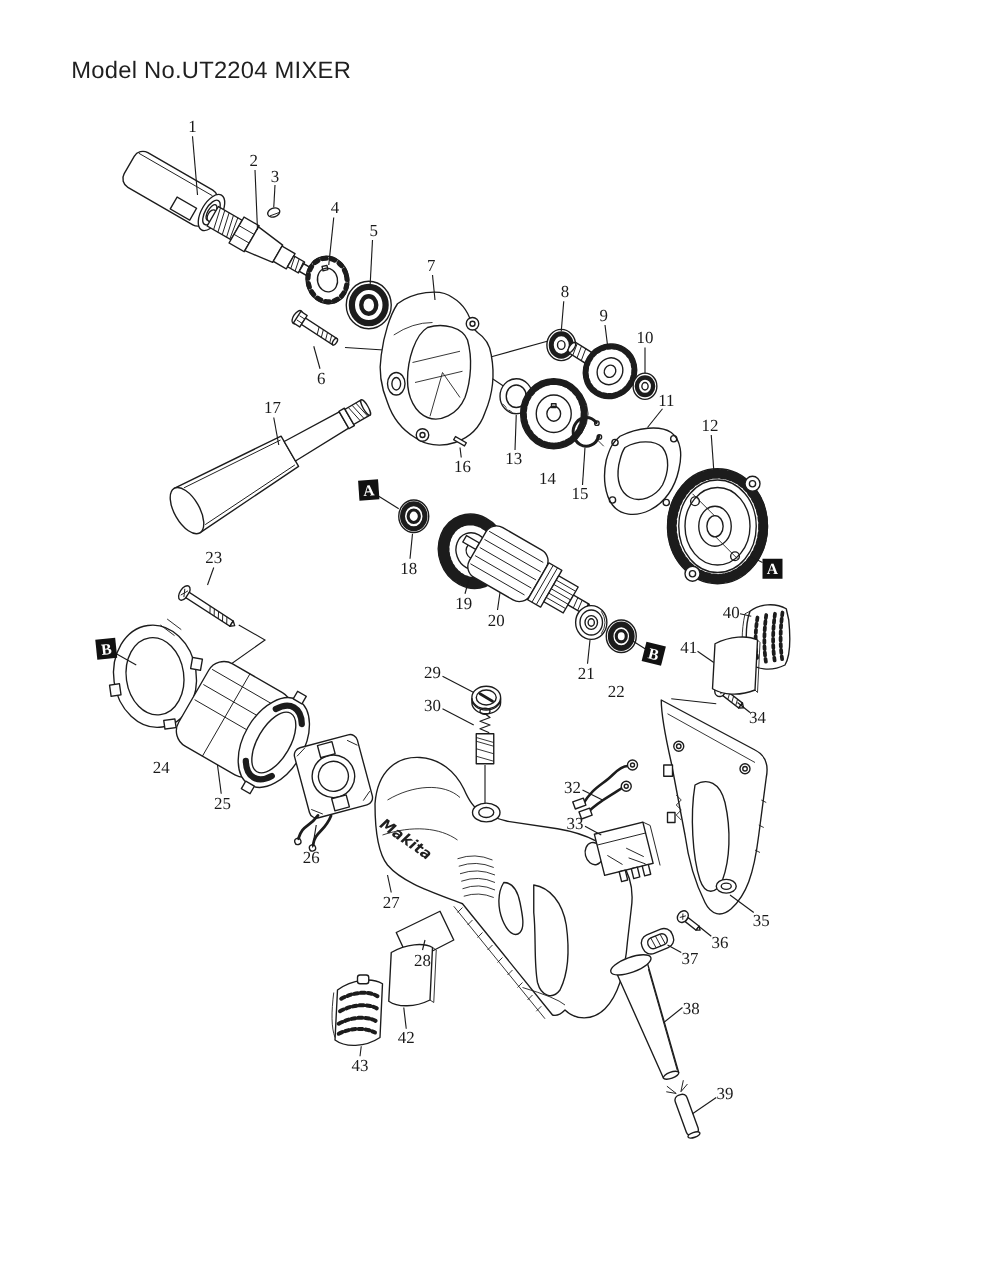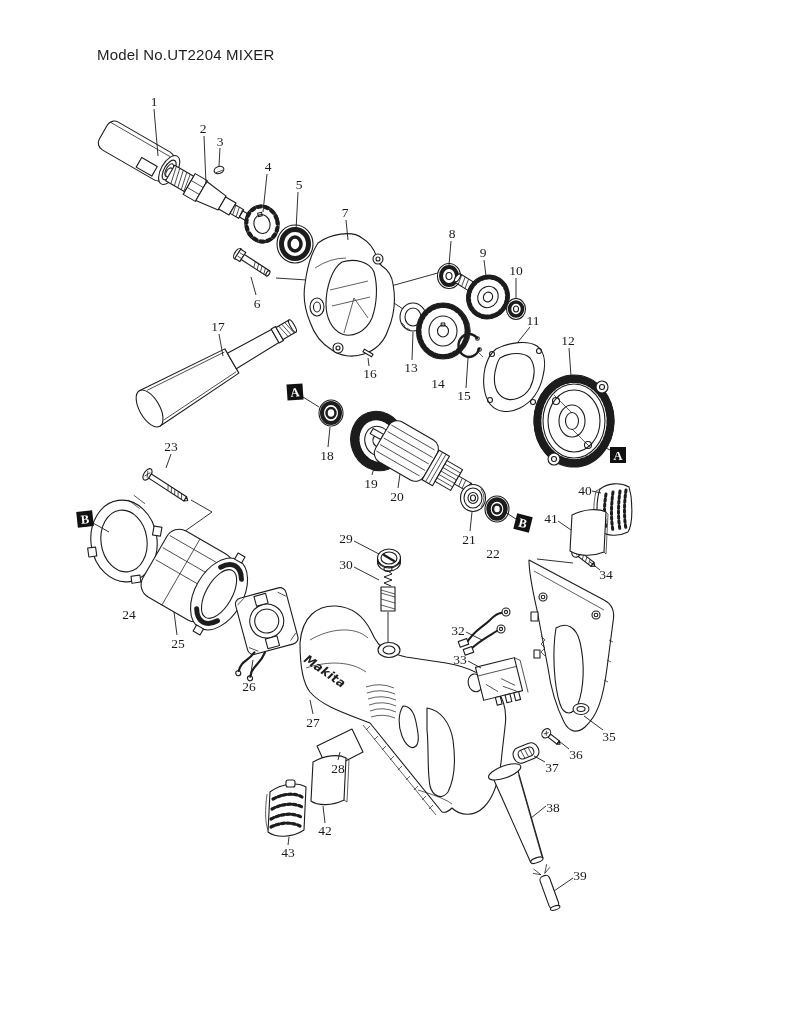--- a/index.html
+++ b/index.html
@@ -1,18 +1,18 @@
 <!DOCTYPE html>
 <html><head>
 <meta charset="utf-8">
 <style>
   html,body{margin:0;padding:0;background:#e8e8e8;}
   .page{position:relative;width:793px;height:1024px;background:#ffffff;overflow:hidden;
         font-family:"Liberation Sans",sans-serif;}
-  .title{position:absolute;left:57px;top:46px;font-size:15px;letter-spacing:.2px;color:#1f1f1f;margin-left:40px;}
+  .title{position:absolute;left:57px;top:46px;font-size:19px;letter-spacing:.2px;color:#1f1f1f;}
   svg{position:absolute;left:0;top:0;}
   .ln{fill:none;stroke:#1c1c1c;stroke-width:1.1;stroke-linecap:round;stroke-linejoin:round;}
   .wh{fill:#ffffff;stroke:#1c1c1c;stroke-width:1.1;stroke-linejoin:round;}
   .thin{fill:none;stroke:#1c1c1c;stroke-width:.7;}
   .leader{fill:none;stroke:#1a1a1a;stroke-width:.9;}
   .plbl{font:13.5px "Liberation Serif",serif;fill:#1a1a1a;text-anchor:middle;dominant-baseline:central;}
   .mbox{fill:#111;stroke:none;}
   .mlbl{font:bold 12.5px "Liberation Serif",serif;fill:#fff;text-anchor:middle;dominant-baseline:central;}
   .logo{font:italic bold 12px "DejaVu Sans",sans-serif;fill:#202020;letter-spacing:.3px;}
 </style>

